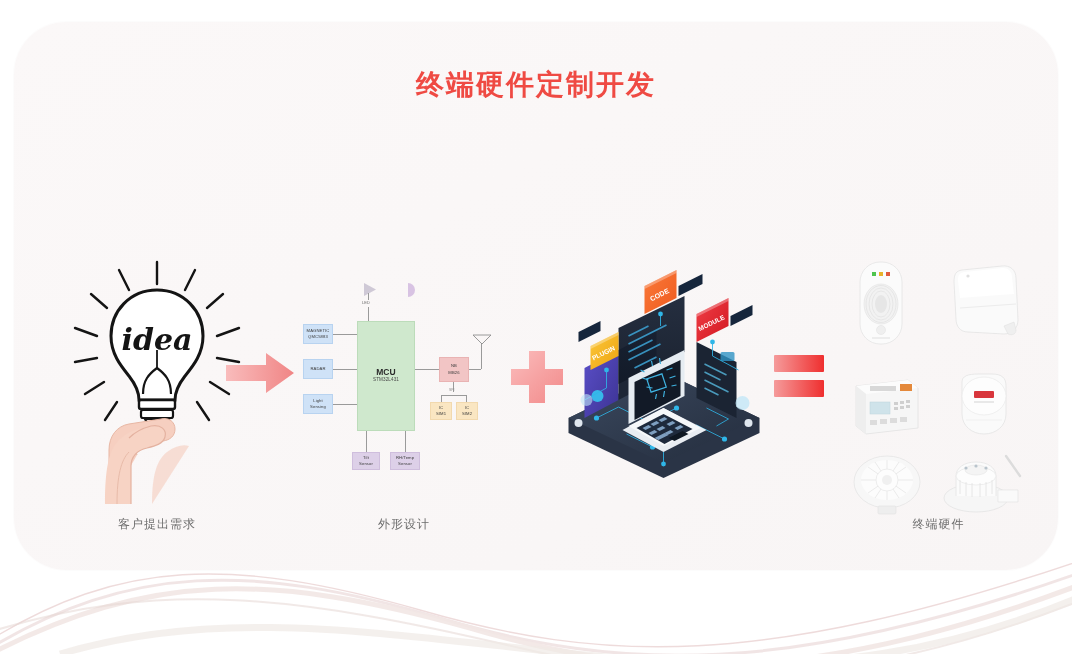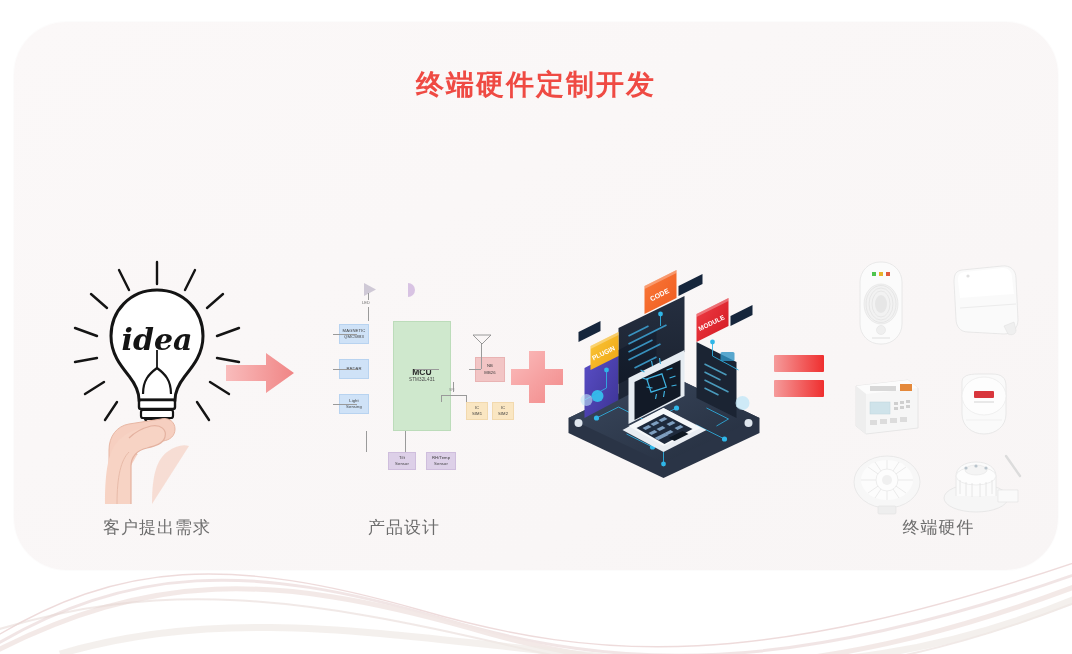--- a/index.html
+++ b/index.html
@@ -35,21 +35,21 @@
     font-size:16.5px;line-height:45px;color:#3a3a3a;
     letter-spacing:.2px;
     font-family:"DejaVu Sans","Liberation Sans",sans-serif;
   }
 
   
   .flow{position:absolute;left:0;top:232px;width:1044px;height:320px;}
   .stage{position:absolute;top:0;text-align:center;}
   .stage-art{position:relative;width:100%;height:262px;}
   .stage-label{
-    font-size:17px;color:#6d6d6d;letter-spacing:1px;
+    font-size:12px;color:#6d6d6d;letter-spacing:1px;
     font-family:Liberation Sans, sans-serif;
   }
 
   .s1{left:33px;width:220px;}
   .s2{left:280px;width:220px;}
   .s3{left:540px;width:220px;}
   .s4{left:812px;width:225px;}
 
   
   .sym{position:absolute;top:95px;}
@@ -59,21 +59,21 @@
 
   
   .bulb-wrap{position:absolute;left:50%;top:0;transform:translateX(-50%);}
 
   
   .bd{position:absolute;left:50%;top:26px;transform:translateX(-50%);
       width:208px;height:200px;}
   .bd-box{position:absolute;box-sizing:border-box;display:flex;
       flex-direction:column;align-items:center;justify-content:center;
       font-size:4.2px;line-height:6.4px;color:#3b3b3b;text-align:center;
-      font-family:"Liberation Sans",sans-serif;letter-spacing:.1px;margin-left:36px;}
+      font-family:"Liberation Sans",sans-serif;letter-spacing:.1px;}
   .bd-blue{background:#cfe2f7;border:.5px solid #b8d3f0;}
   .bd-green{background:#cfe8cd;border:.5px solid #bcdcba;}
   .bd-pink{background:#f2c5c5;border:.5px solid #e9b3b3;}
   .bd-yellow{background:#fae6c2;border:.5px solid #f2d9ae;}
   .bd-purple{background:#ddd0e8;border:.5px solid #cfbedd;}
   .bd-line{position:absolute;background:#9a9a9a;}
   .bd-mcu-main{font-size:8.5px;font-weight:bold;color:#2b2b2b;}
   .bd-mcu-sub{font-size:4.6px;color:#4a4a4a;margin-top:1px;}
   .bd-cap{position:absolute;font-size:4px;color:#6a6a6a;}
 
@@ -232,21 +232,21 @@
           <div class="bd-box bd-yellow" style="left:130px;top:122px;width:22px;height:18px;">
             <div>IC</div>
             <div>SIM1</div>
           </div>
           <div class="bd-box bd-yellow" style="left:156px;top:122px;width:22px;height:18px;">
             <div>IC</div>
             <div>SIM2</div>
           </div>
         </div>
       </div>
-      <div class="stage-label">产品设计</div>
+      <div class="stage-label">外形设计</div>
     </div>
 
     <div class="sym sym-plus">
       <svg width="56" height="56" viewBox="0 0 56 56">
         <defs>
           <linearGradient id="gPlus" x1="0" y1="0" x2="1" y2="1">
             <stop offset="0%" stop-color="#fbbcbc"></stop>
             <stop offset="100%" stop-color="#f28a8a"></stop>
           </linearGradient>
         </defs>

